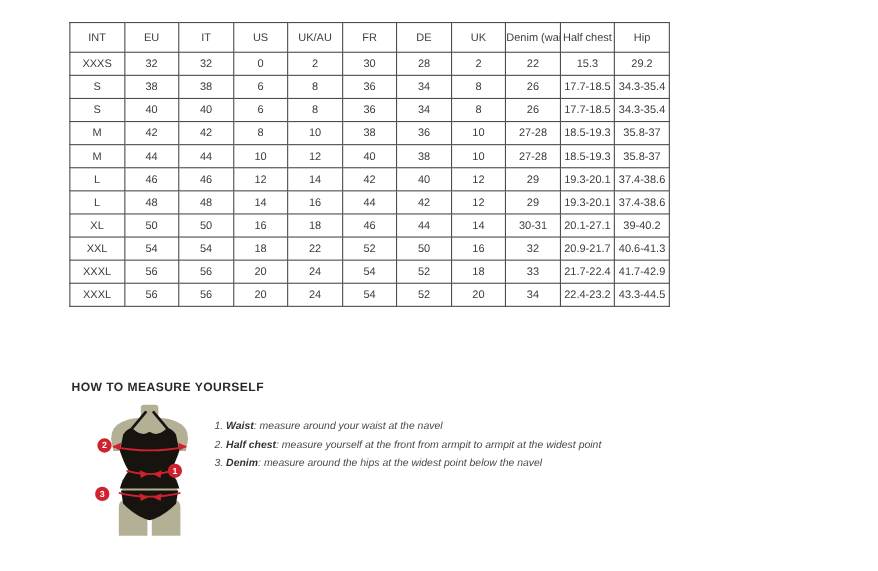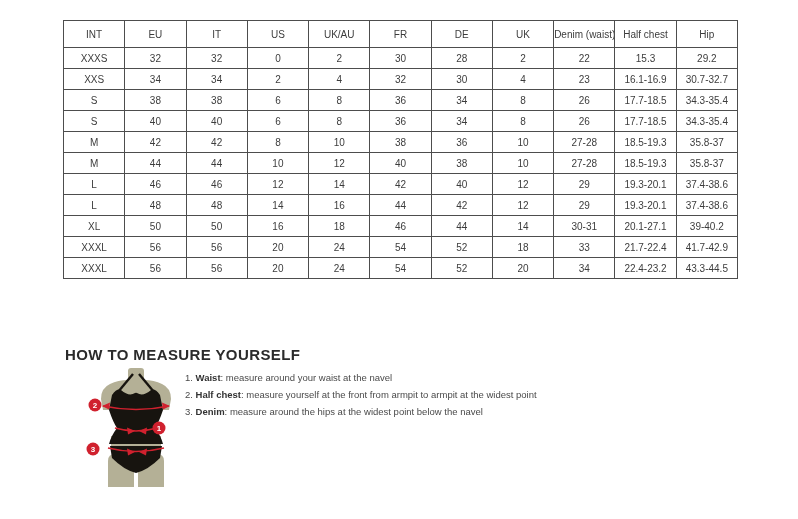--- a/index.html
+++ b/index.html
@@ -6,45 +6,45 @@
   body {
     width: 798px; height: 519px;
     position: relative; overflow: hidden;
     font-family: "Liberation Sans", sans-serif;
     color: #3c3c3c;
   }
 
   
   table.size-chart {
     position: absolute; left: 63px; top: 20px;
-    width: 675px;
+    width: 546px;
     border-collapse: collapse; table-layout: fixed;
   }
   .size-chart th, .size-chart td {
     border: 1px solid #4d4d4d;
     text-align: center; vertical-align: middle;
     font-size: 10px; font-weight: 400; color: #3c3c3c;
     padding: 0; white-space: nowrap; overflow: hidden;
   }
   .size-chart th { height: 26px; }
   .size-chart td { height: 20px; }
 
   
   .measure-title {
     position: absolute; left: 65px; top: 346px;
-    font-size: 15px; font-weight: 700; color: #2b2b2b;
+    font-size: 11px; font-weight: 700; color: #2b2b2b;
     letter-spacing: 0.4px;
   }
   .figure {
     position: absolute; left: 84px; top: 366px;
     width: 102px; height: 126px;
   }
   ol.steps {
     position: absolute; left: 180px; top: 364px;
-    margin: 5px; padding: 0; list-style: none;
+    margin: 15px; padding: 0; list-style: none; font-style: italic;
   }
   .steps li { font-size: 9.5px; color: #4a4a4a; line-height: 17px; }
   .steps .term { font-weight: 700; color: #333333; }
 
   .badge-num {
     font-size: 8px; font-weight: 700; fill: #ffffff;
     font-family: "Liberation Sans", sans-serif;
   }
 </style>
 </head>
@@ -74,33 +74,20 @@
         <td>0</td>
         <td>2</td>
         <td>30</td>
         <td>28</td>
         <td>2</td>
         <td>22</td>
         <td>15.3</td>
         <td>29.2</td>
       </tr>
       <tr>
-        <td>XXS</td>
-        <td>34</td>
-        <td>34</td>
-        <td>2</td>
-        <td>4</td>
-        <td>32</td>
-        <td>30</td>
-        <td>4</td>
-        <td>23</td>
-        <td>16.1-16.9</td>
-        <td>30.7-32.7</td>
-      </tr>
-      <tr>
         <td>S</td>
         <td>38</td>
         <td>38</td>
         <td>6</td>
         <td>8</td>
         <td>36</td>
         <td>34</td>
         <td>8</td>
         <td>26</td>
         <td>17.7-18.5</td>
@@ -176,20 +163,33 @@
         <td>50</td>
         <td>50</td>
         <td>16</td>
         <td>18</td>
         <td>46</td>
         <td>44</td>
         <td>14</td>
         <td>30-31</td>
         <td>20.1-27.1</td>
         <td>39-40.2</td>
+      </tr>
+      <tr>
+        <td>XXL</td>
+        <td>54</td>
+        <td>54</td>
+        <td>18</td>
+        <td>22</td>
+        <td>52</td>
+        <td>50</td>
+        <td>16</td>
+        <td>32</td>
+        <td>20.9-21.7</td>
+        <td>40.6-41.3</td>
       </tr>
       <tr>
         <td>XXXL</td>
         <td>56</td>
         <td>56</td>
         <td>20</td>
         <td>24</td>
         <td>54</td>
         <td>52</td>
         <td>18</td>

